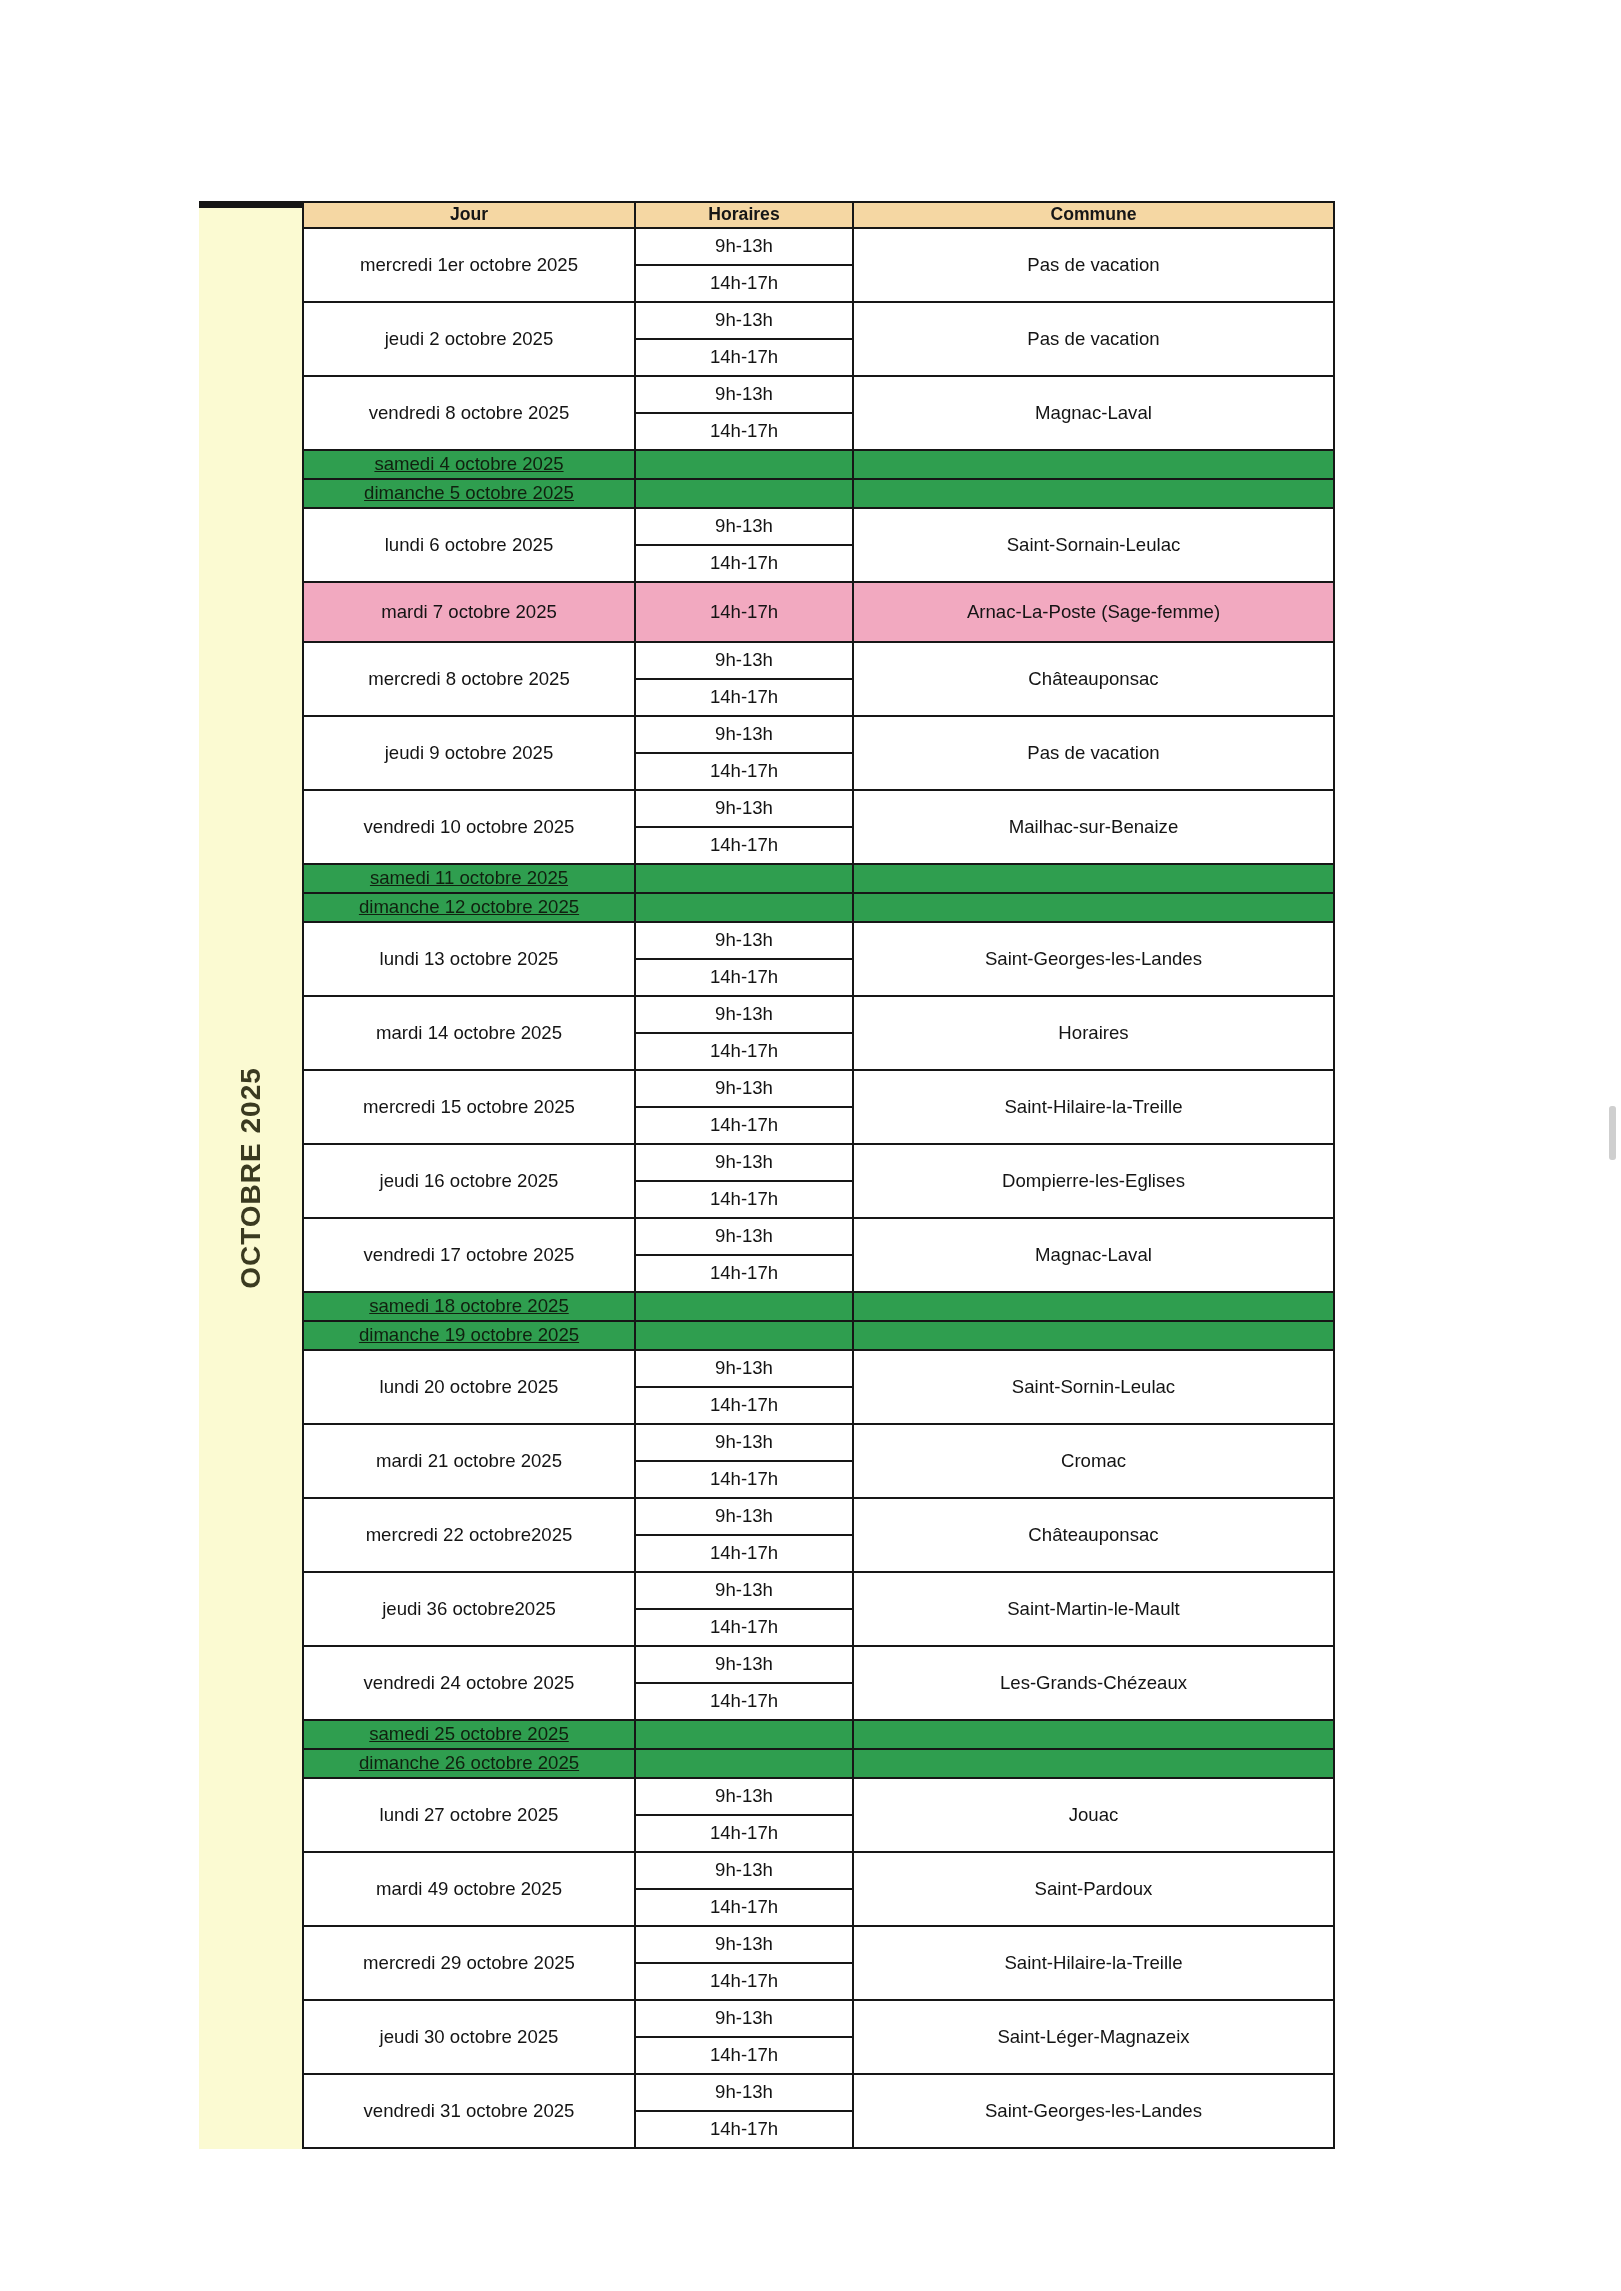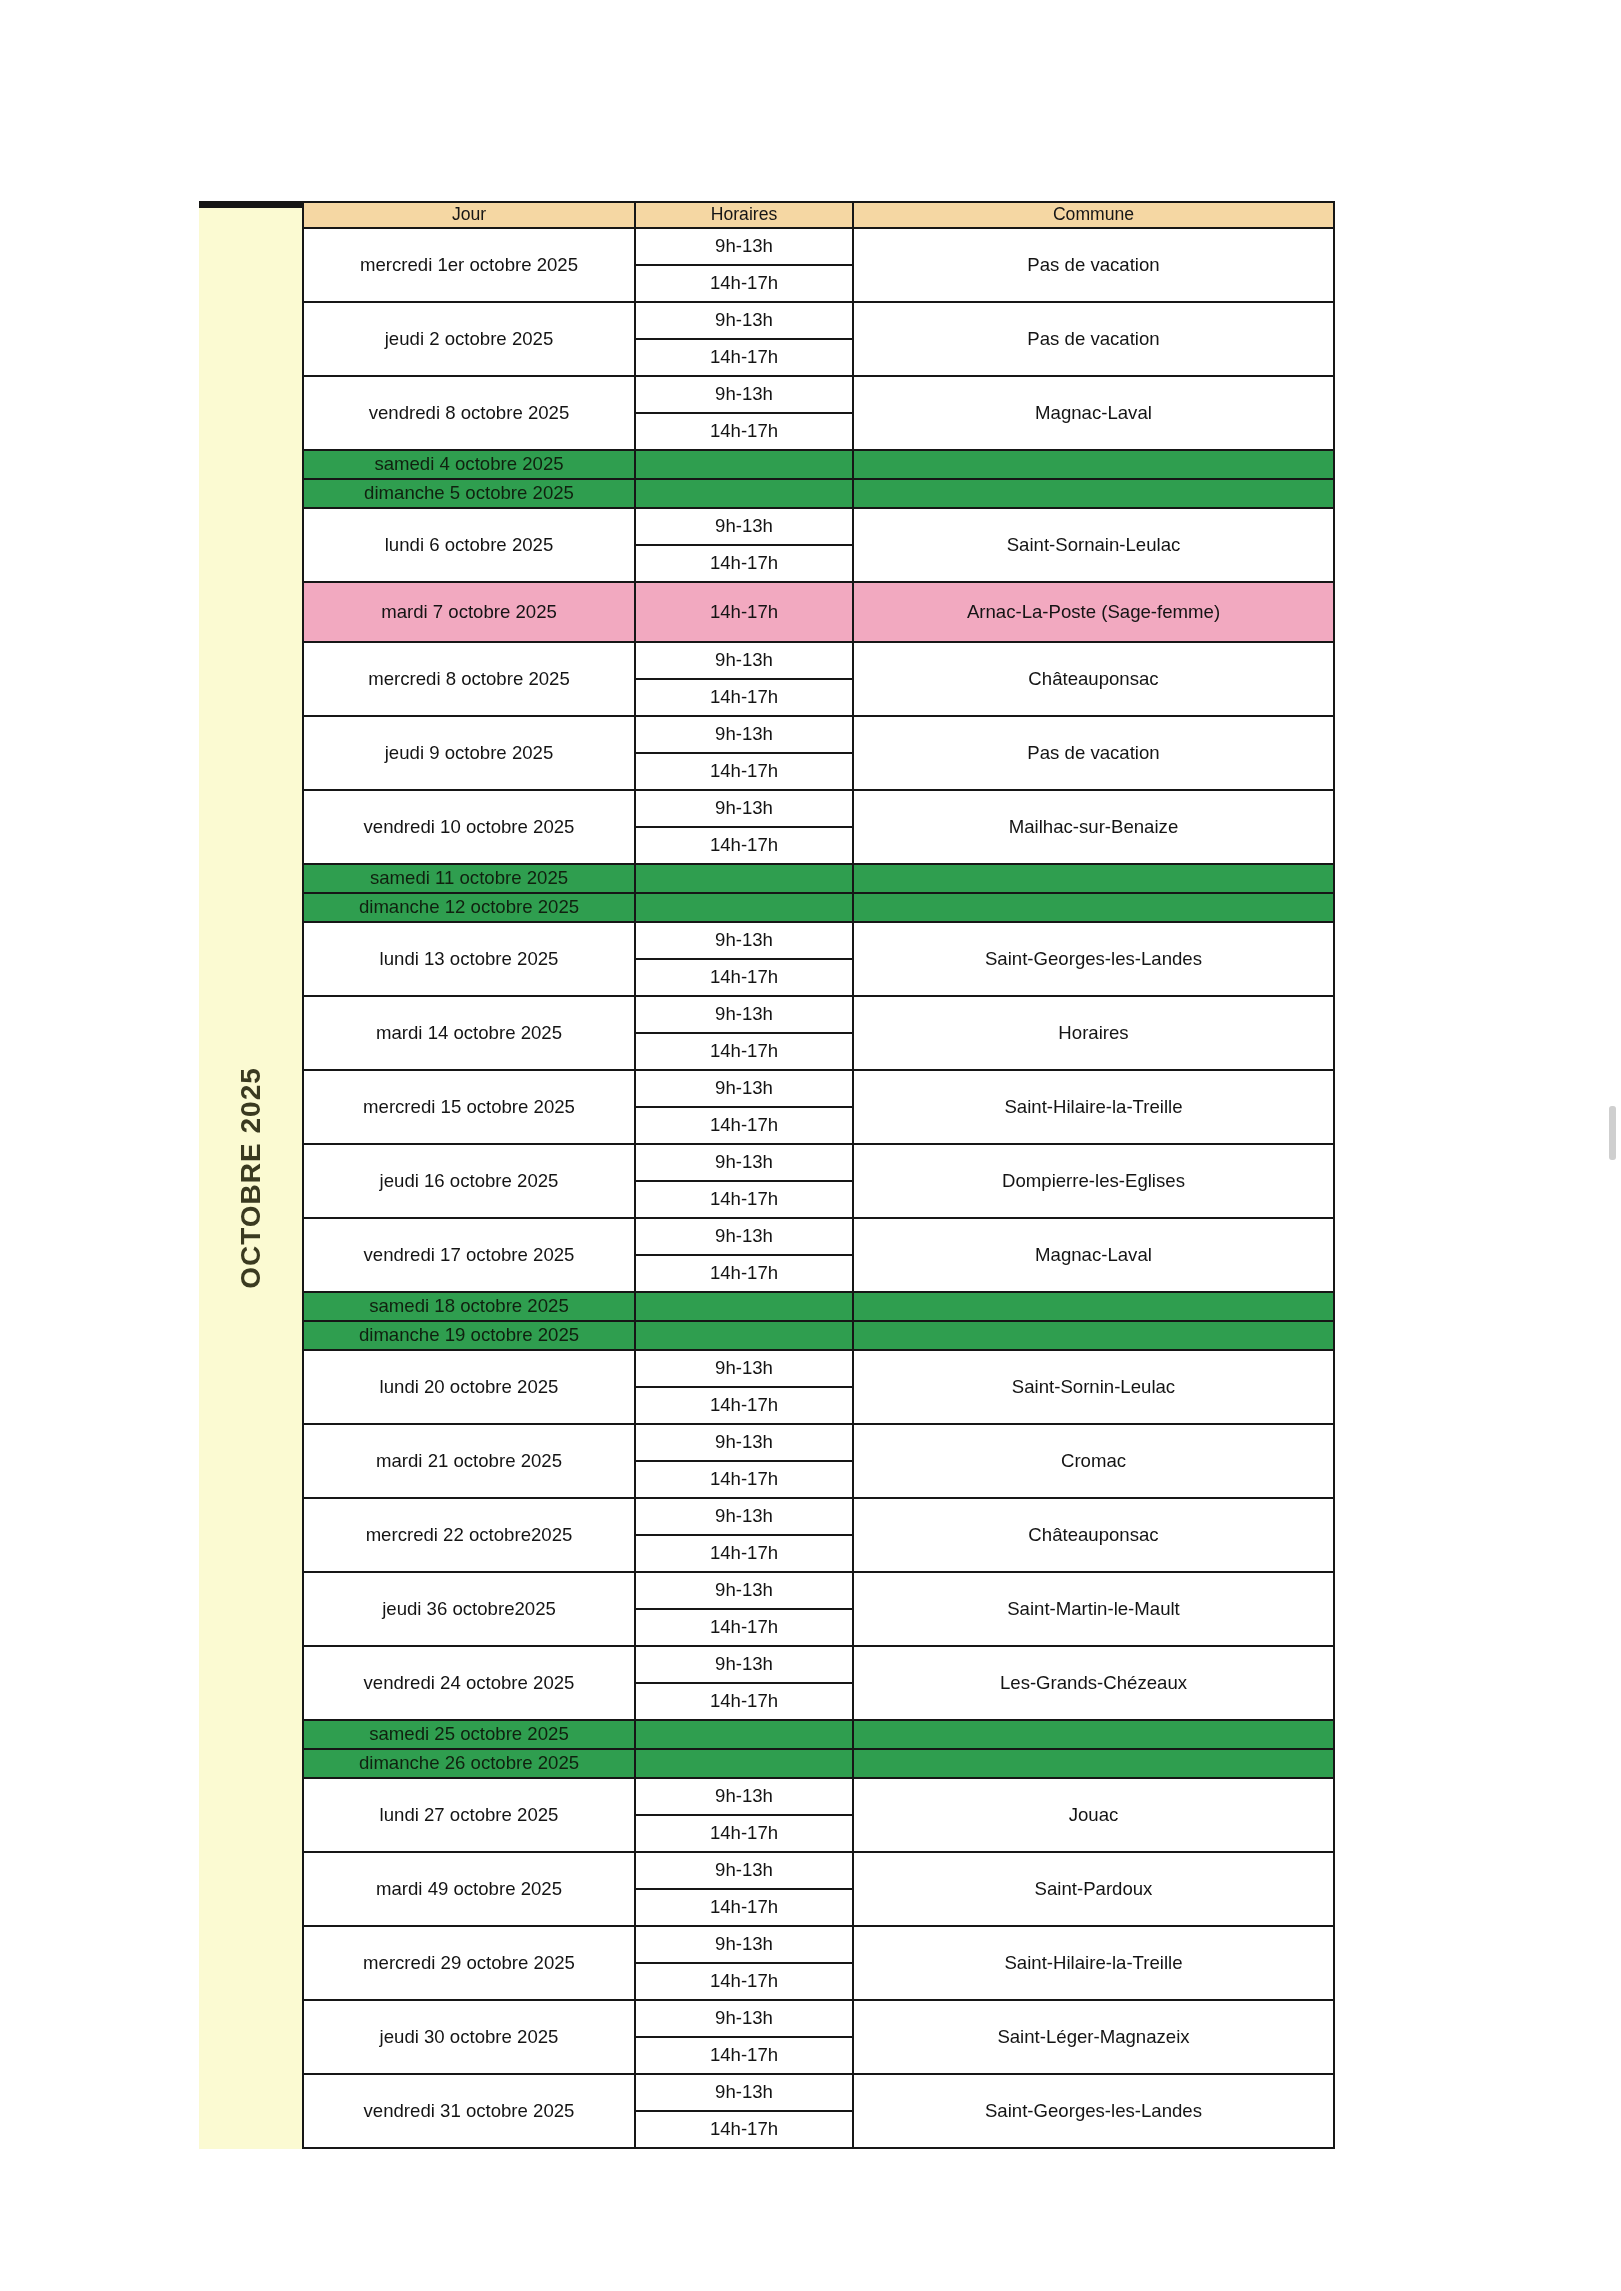--- a/index.html
+++ b/index.html
@@ -34,38 +34,39 @@
     border-collapse:collapse;
     table-layout:fixed;
     width:1031px;
   }
   table.schedule col.c-jour    { width:332px; }
   table.schedule col.c-horaire { width:218px; }
   table.schedule col.c-commune { width:481px; }
   table.schedule th {
     background:var(--header-bg,#f5d7a3);
     border:2px solid var(--border-color,#161616);
-    font-weight:normal;
+    font-weight:bold;
     font-size:17.6px;
     height:25.5px;
     text-align:center;
   }
   table.schedule td {
     border:2px solid var(--border-color,#161616);
     font-size:18.6px;
     text-align:center;
     vertical-align:middle;
     color:#141414;
     background:#ffffff;
   }
   td.sub { height:37px; }
   tr.weekend td {
     height:29px;
     background:var(--weekend-bg,#2f9e4f);
     color:#10210f;
+    text-decoration:underline;
   }
   tr.special td {
     height:60px;
     background:var(--special-bg,#f2a9c0);
   }
   .scan-artifact {
     position:absolute;
     left:1609px; top:1106px;
     width:6.9px; height:54px;
     background:#cfcfcf;

